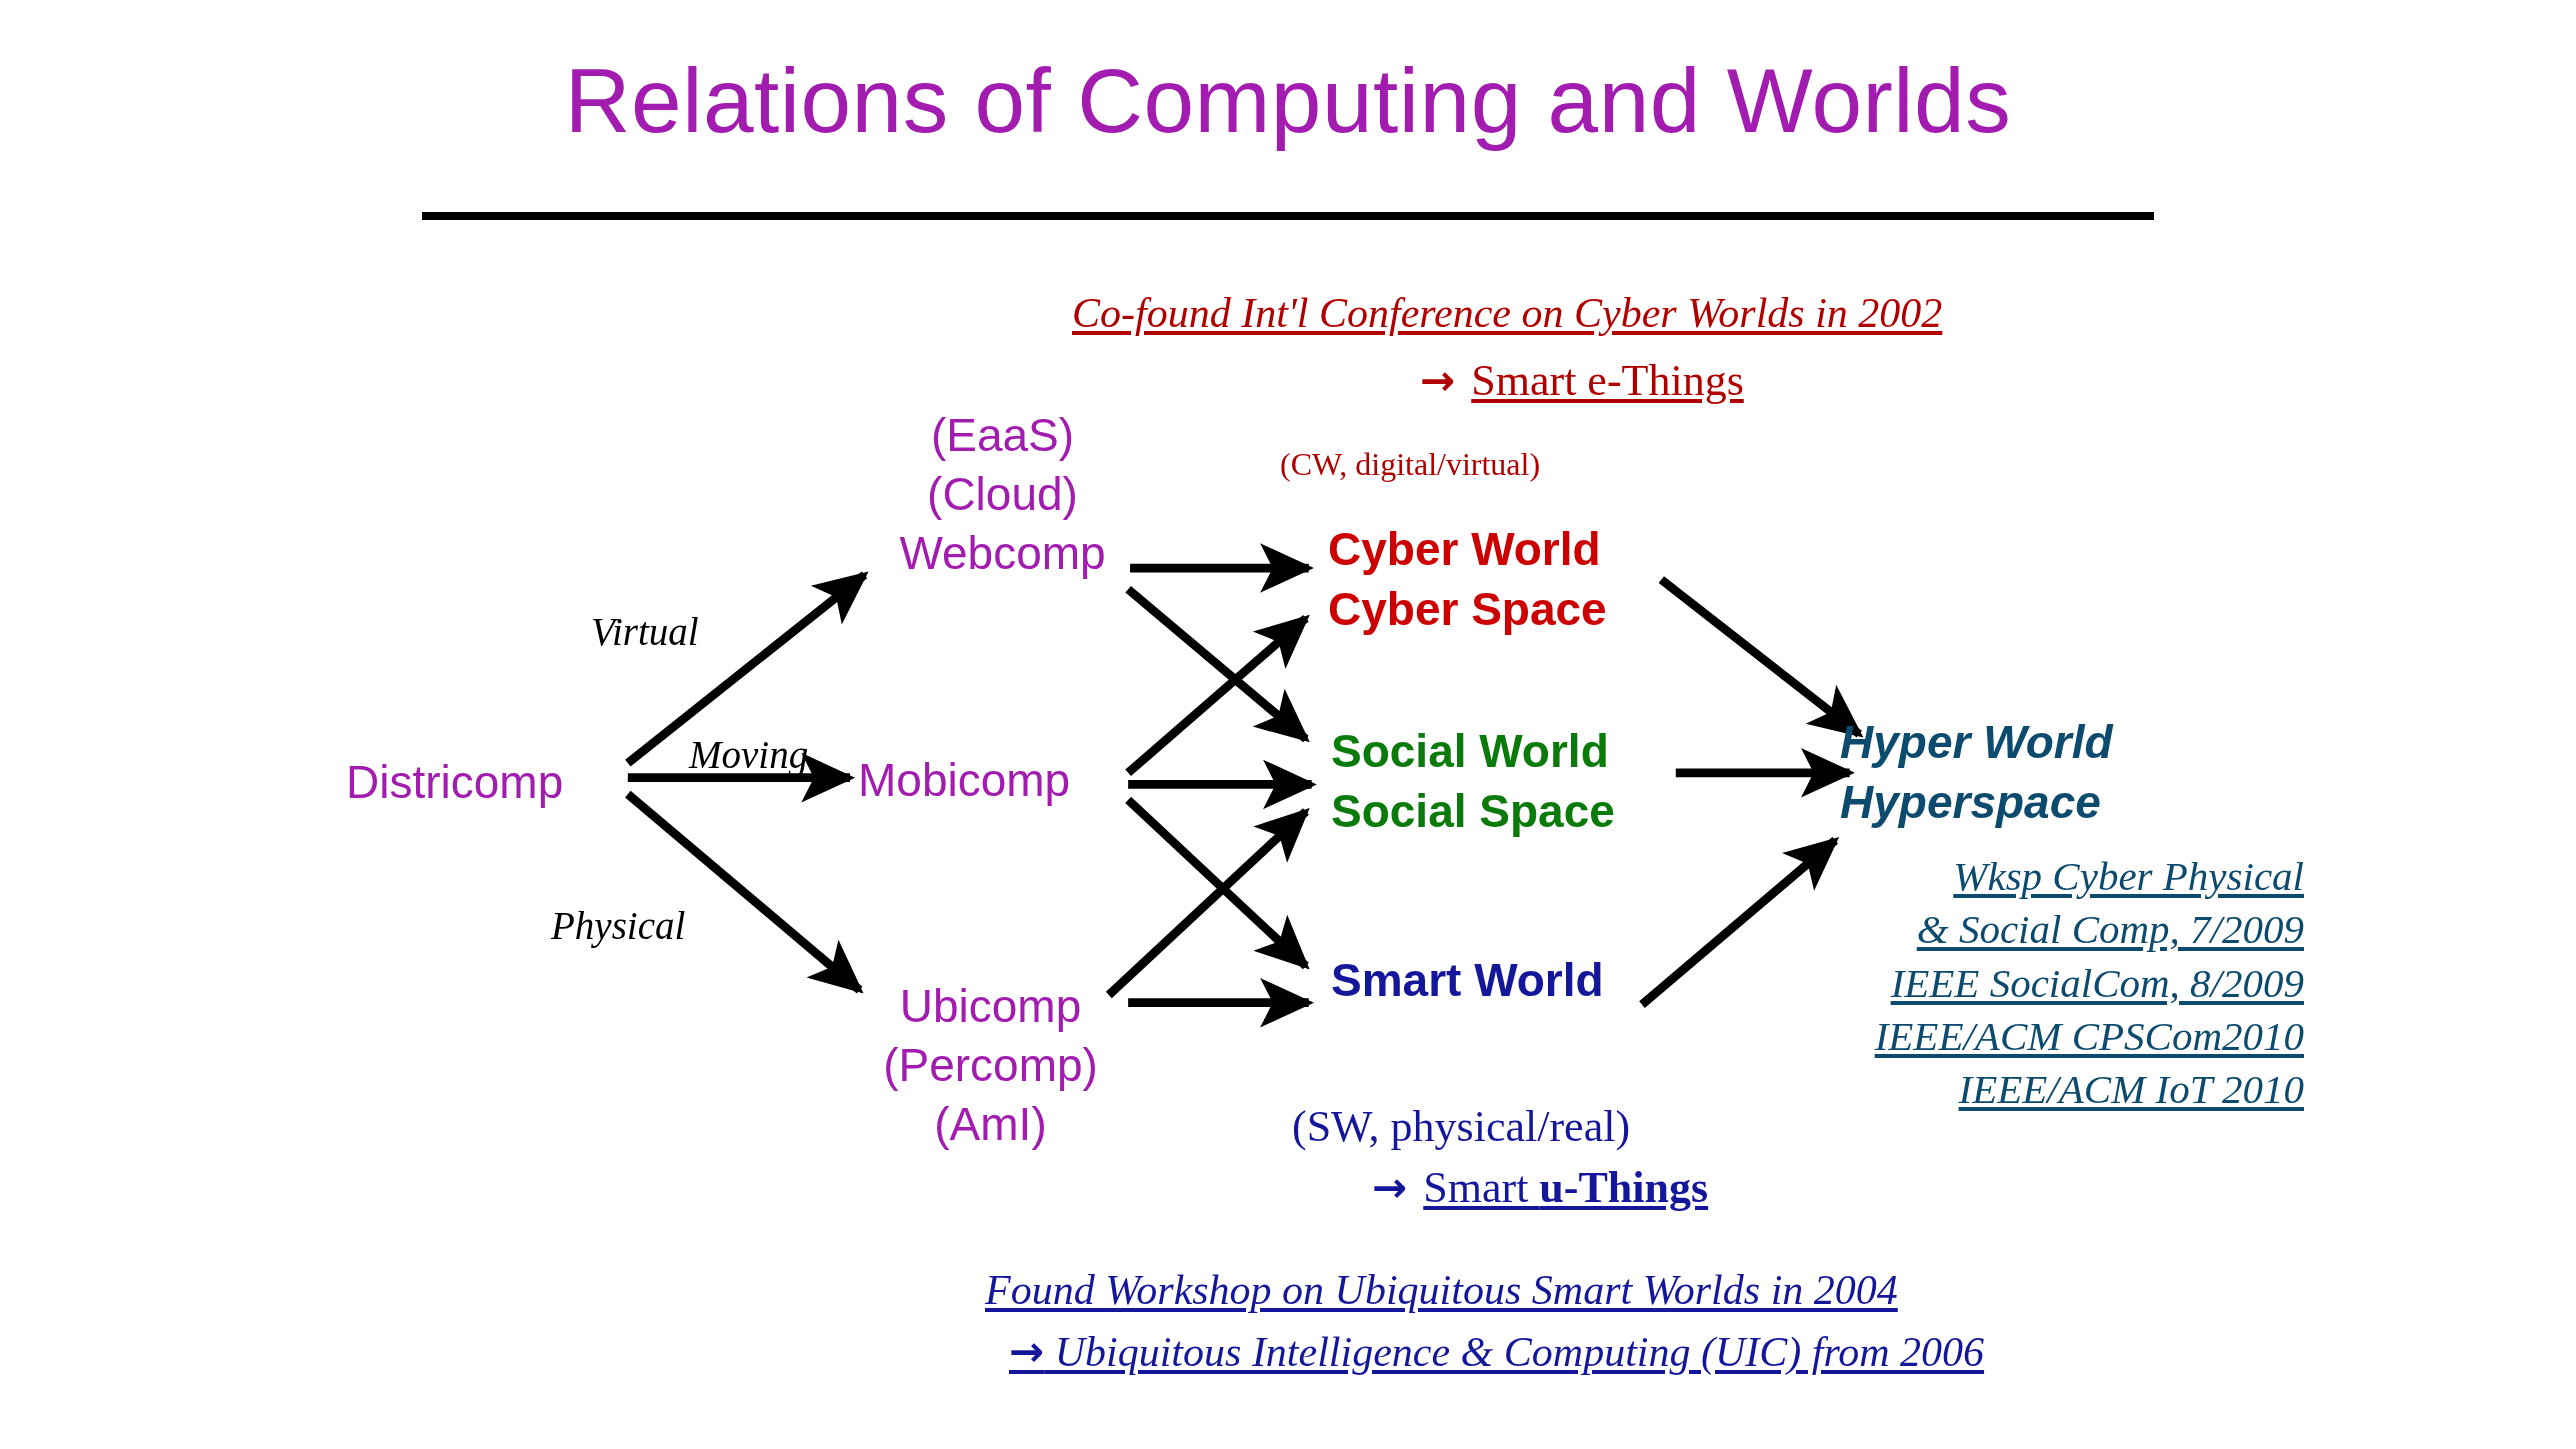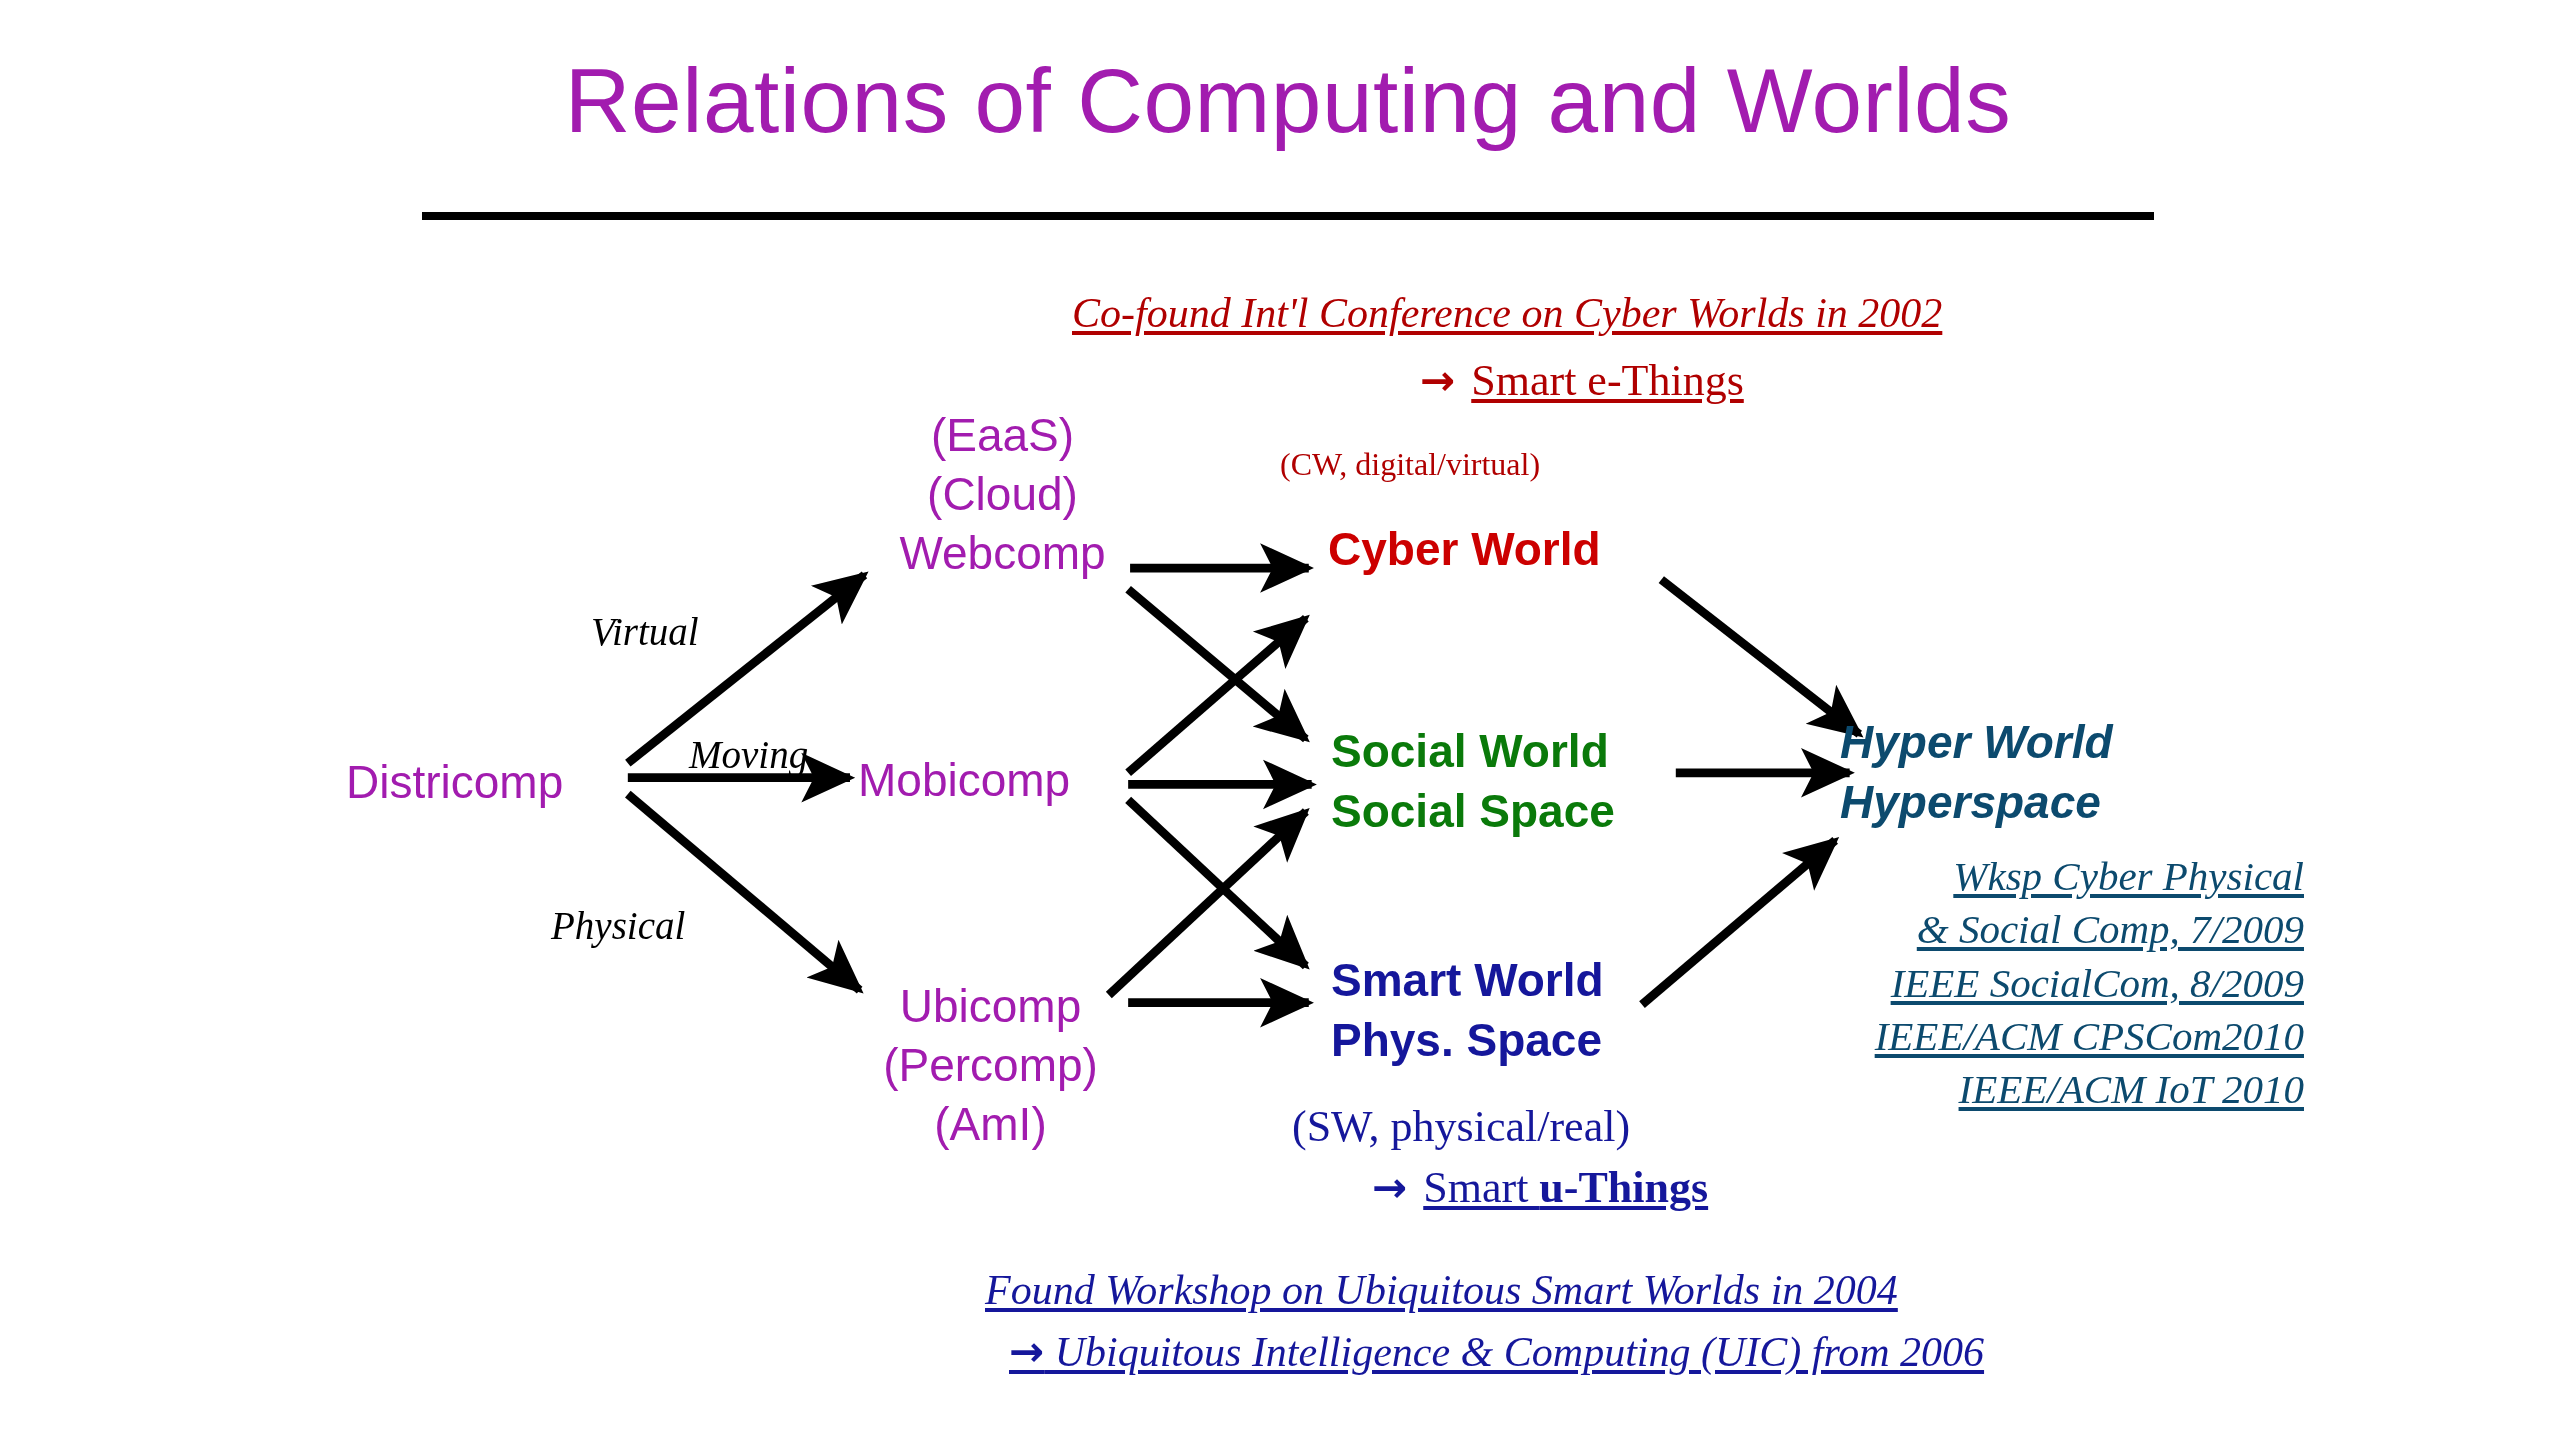--- a/index.html
+++ b/index.html
@@ -161,30 +161,30 @@
   </div>
 
   <div class="abs node-black" style="left:860px; top:977px; text-align:center; width:261px;">
     <div>Ubicomp</div>
     <div>(Percomp)</div>
     <div>(AmI)</div>
   </div>
 
   <div class="abs world-bold red-bright" style="left:1328px; top:520px;">
     <div>Cyber World</div>
+    <div>Cyber Space</div>
   </div>
 
   <div class="abs world-bold green" style="left:1331px; top:722px;">
     <div>Social World</div>
     <div>Social Space</div>
   </div>
 
   <div class="abs world-bold navy" style="left:1331px; top:951px;">
     <div>Smart World</div>
-    <div>Phys. Space</div>
   </div>
 
   <div class="abs world-bold olive" style="left:1840px; top:713px;">
     <div>Hyper World</div>
     <div>Hyperspace</div>
   </div>
 
   <div class="abs serif-italic-note olive" style="left:1792px; top:850px; width:512px; text-align:right;">
     <div class="u">Wksp Cyber Physical</div>
     <div class="u">&amp; Social Comp, 7/2009</div>

